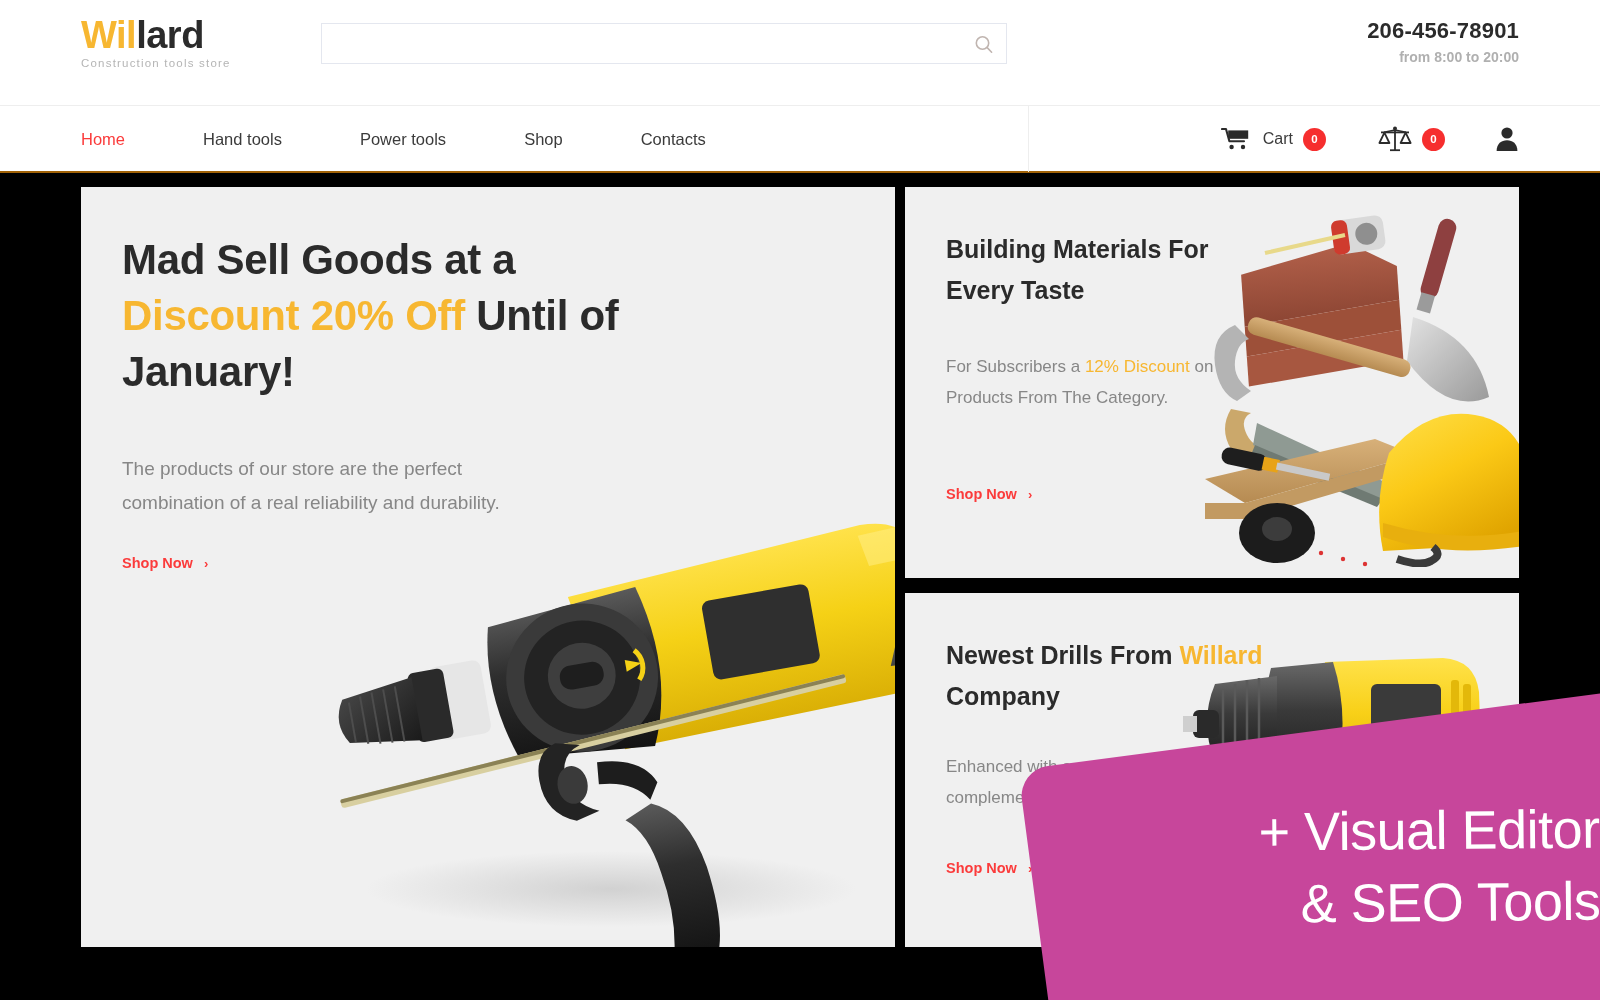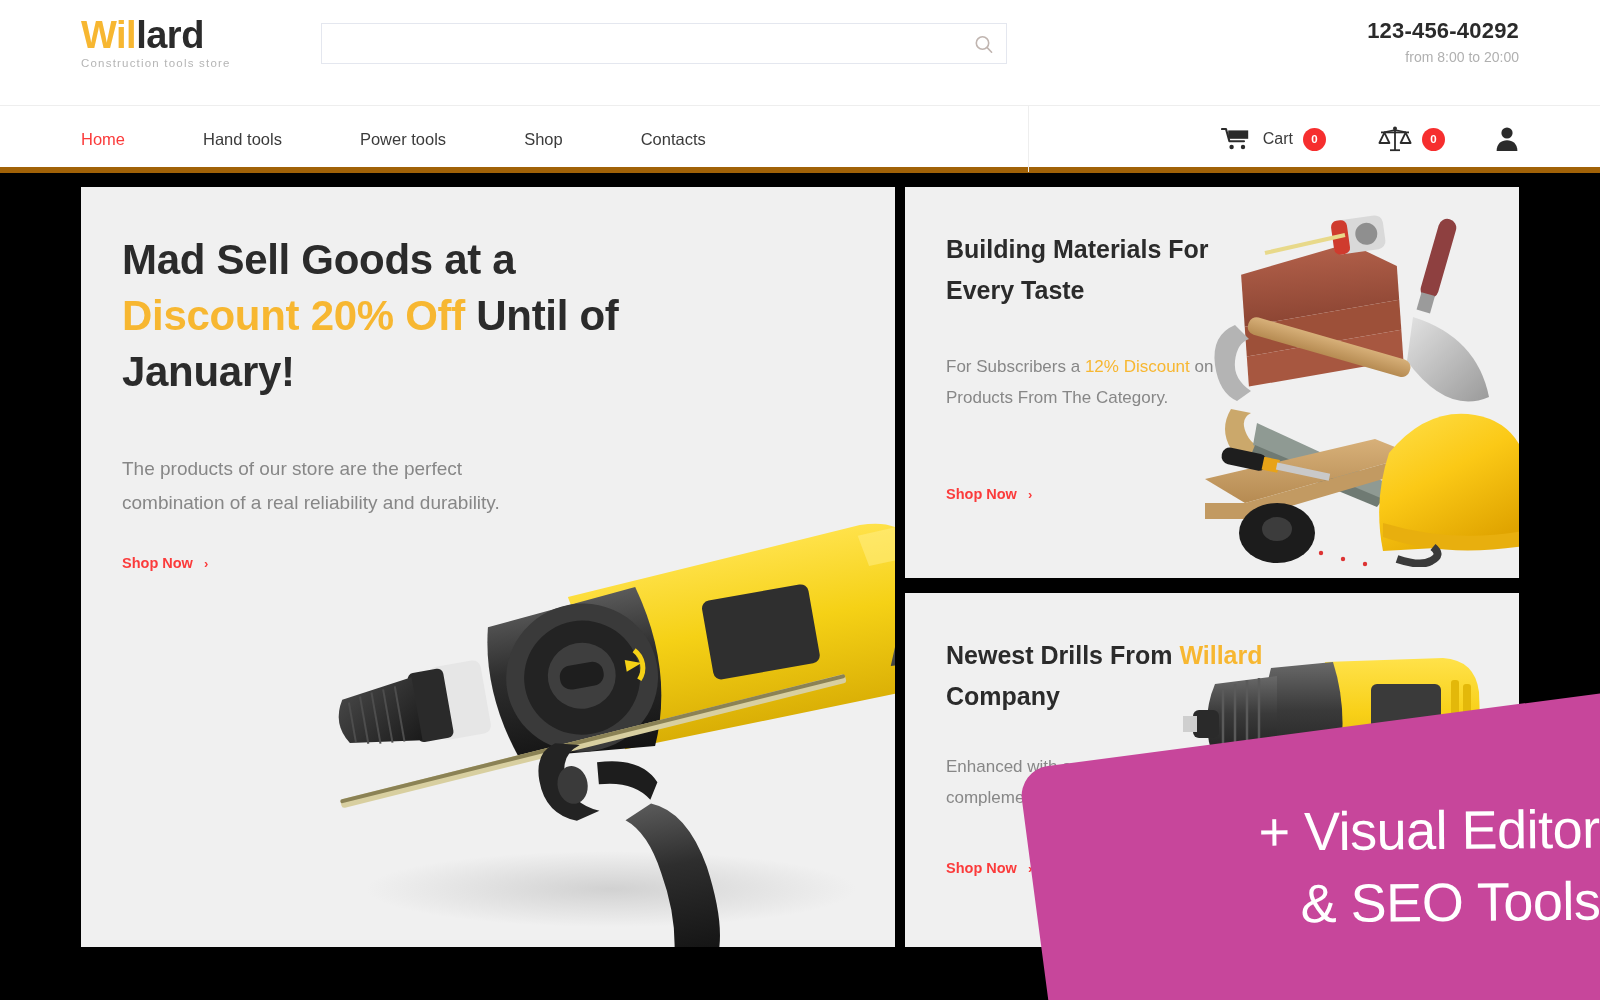--- a/index.html
+++ b/index.html
@@ -38,26 +38,26 @@
   }
   .search-input::placeholder { color: #c3c3c3; }
   .search-btn {
     position: absolute; right: 10px; top: 9px; width: 24px; height: 24px;
     background: transparent; border: 0; cursor: pointer; padding: 0;
   }
   .contact {
     position: absolute; right: 81px; top: 18px; text-align: right;
   }
   .phone { font-size: 22px; font-weight: bold; color: #2b2b2b; letter-spacing: 0.2px; }
-  .hours { font-size: 14px; color: #b0b0b0; margin-top: 5px; }
+  .hours { font-size: 14px; color: #b0b0b0; margin-top: 5px; font-weight: bold; }
 
   
   .navbar {
     position: absolute; left: 0; top: 105px; width: 1600px; height: 68px;
-    border-top: 1px solid #eeeeee; border-bottom: 6px solid #a16207;
+    border-top: 1px solid #eeeeee; border-bottom: 2px solid #a16207;
     background: #fff;
   }
   .nav-links {
     position: absolute; left: 81px; top: 0; height: 66px;
     display: flex; align-items: center; gap: 0;
   }
   .nav-link {
     font-size: 16.5px; color: #3b3b3b; text-decoration: none;
     padding: 0 0 0 0; margin-right: 78px; white-space: nowrap; cursor: pointer;
   }
@@ -161,21 +161,21 @@
       <input class="search-input" type="text" value="" placeholder="" style="">
       <button class="search-btn">
         <svg width="24" height="24" viewBox="0 0 24 24">
           <circle cx="10.5" cy="10" r="6.2" fill="none" stroke="#c0b5b0" stroke-width="1.6"></circle>
           <line x1="15.2" y1="14.6" x2="19.6" y2="19.2" stroke="#c0b5b0" stroke-width="1.6" stroke-linecap="round"></line>
         </svg>
       </button>
     </div>
 
     <div class="contact">
-      <div class="phone">123-456-40292</div>
+      <div class="phone">206-456-78901</div>
       <div class="hours">from 8:00 to 20:00</div>
     </div>
   </div>
 
   <div class="navbar">
     <div class="nav-links">
       <a class="nav-link active" href="#">Home</a>
       <a class="nav-link" href="#">Hand tools</a>
       <a class="nav-link" href="#">Power tools</a>
       <a class="nav-link" href="#">Shop</a>

